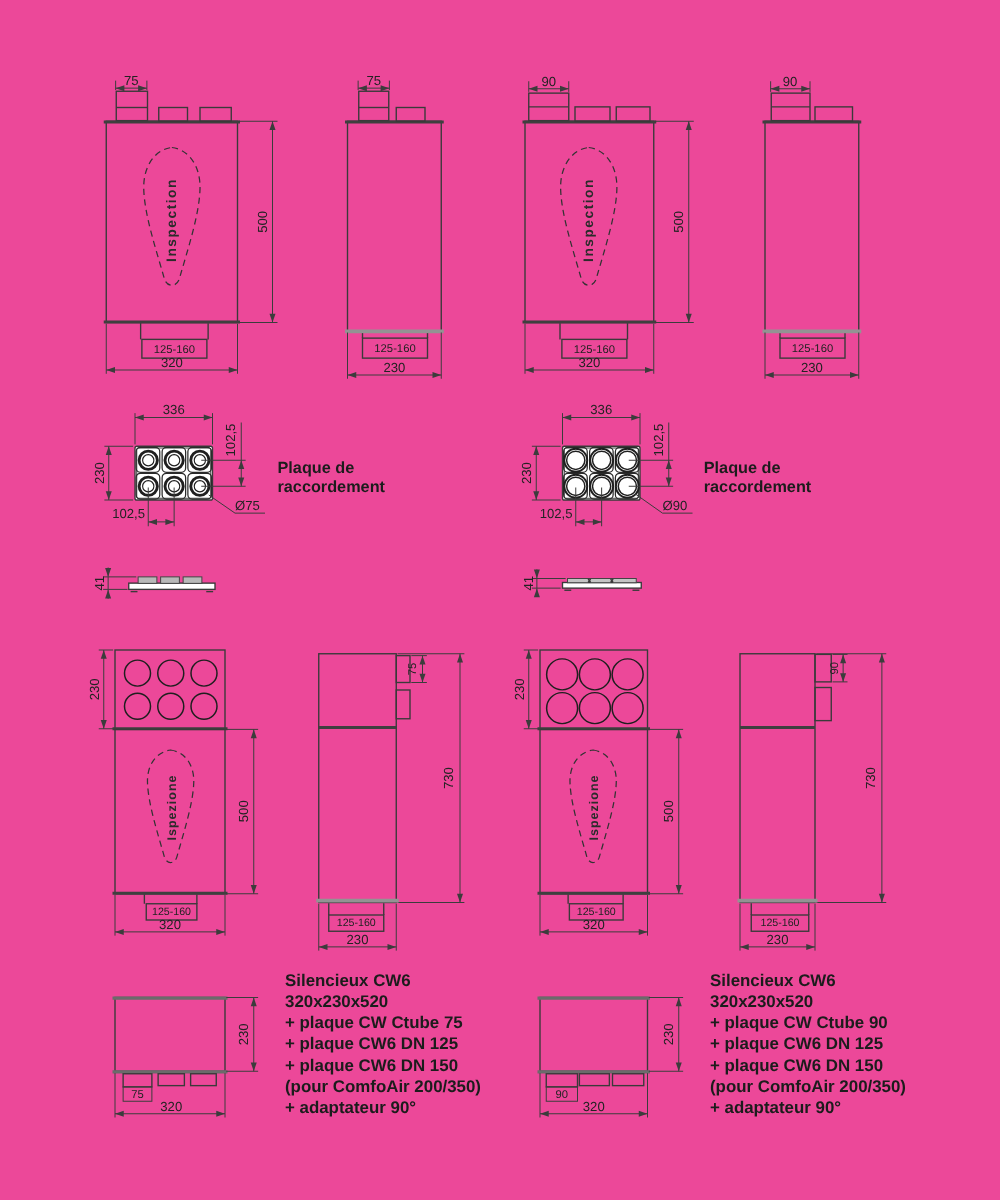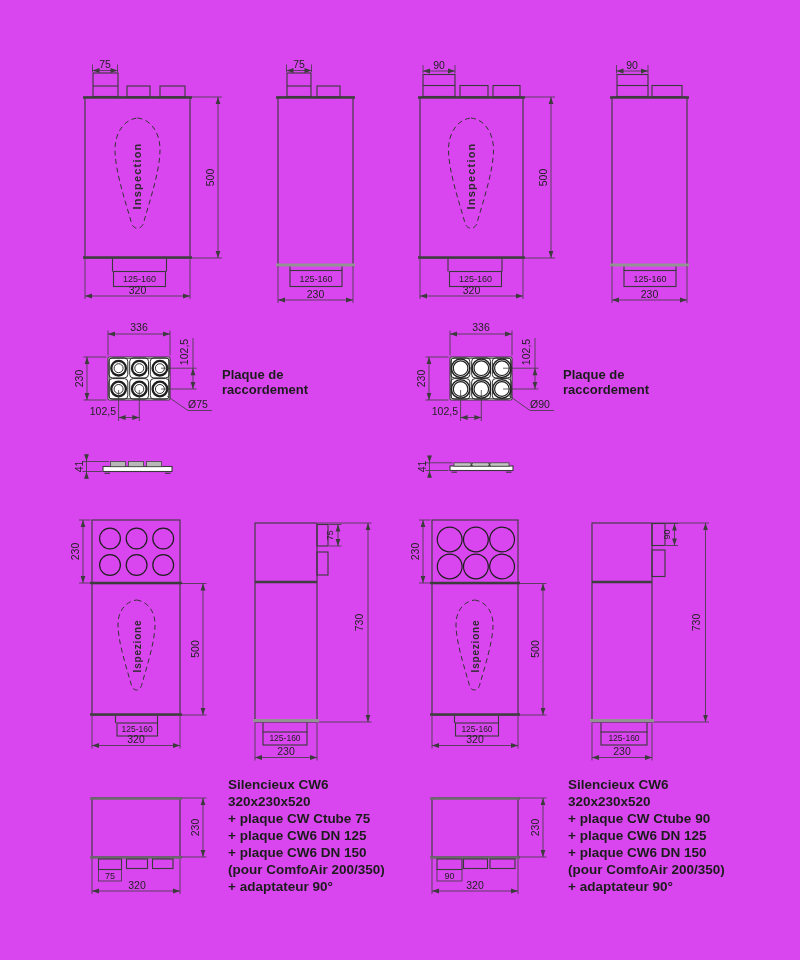--- a/index.html
+++ b/index.html
@@ -1,16 +1,16 @@
 <!DOCTYPE html>
 <html><head>
 <meta charset="utf-8">
 <style>
   html,body{margin:0;padding:0;background:#ffffff;}
-  .sheet{position:relative;width:800px;height:960px;background:#d946ef;overflow:hidden;}
+  .sheet{position:relative;width:800px;height:960px;background:#ec4899;overflow:hidden;}
   svg{position:absolute;left:0;top:0;}
   svg text{fill:#232323;font-family:"Liberation Sans",sans-serif;}
   .ol{stroke:#3a3a3a;stroke-width:1.1;fill:none;}
   .olf{stroke:#3a3a3a;stroke-width:1.1;fill:#ffffff;}
   .thk{stroke:#3f3f3f;stroke-width:2.4;fill:none;}
   .gry{stroke:#939393;stroke-width:3;fill:none;}
   .gry2{stroke:#6b6b6b;stroke-width:2.6;fill:none;}
   .dl{stroke:#3c3c3c;stroke-width:0.8;fill:none;}
   .dash{stroke:#333333;stroke-width:1;fill:none;stroke-dasharray:5 3.5;}
   .cell{stroke:#2b2b2b;stroke-width:1;fill:none;}

